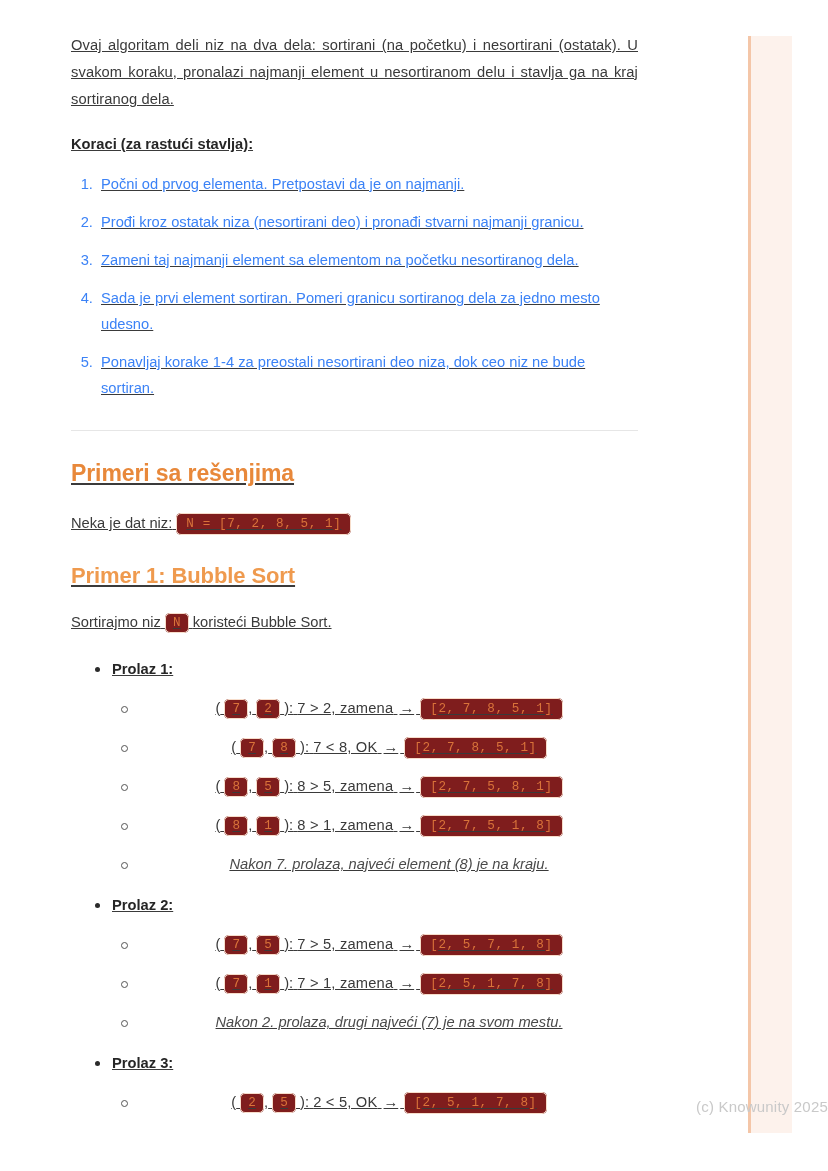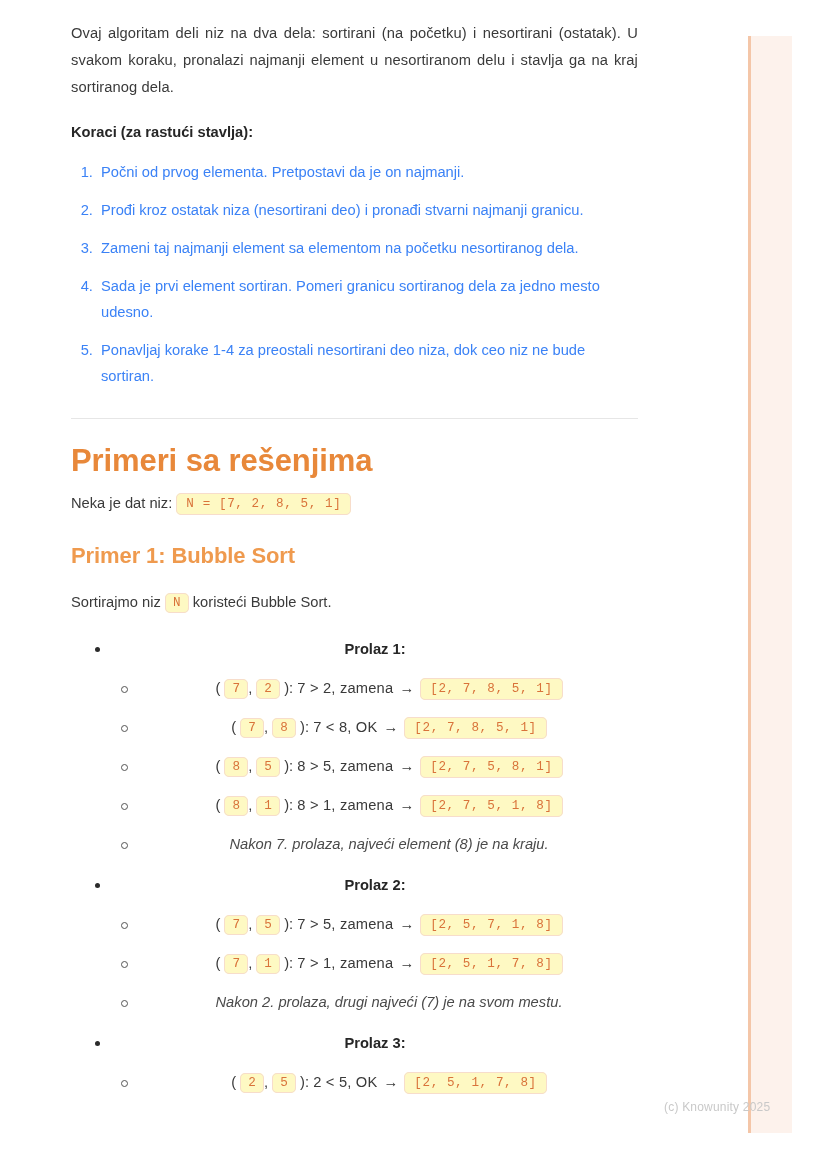--- a/index.html
+++ b/index.html
@@ -25,22 +25,23 @@
     width: 44px;
     height: 1097px;
     background: #fdf2ec;
     border-left: 3px solid #f4c6a8;
   }
 
   
   #content {
     position: absolute;
     left: 71px;
-    top: 20px;
+    top: 32px;
     width: 567px;
+    text-decoration: underline;
   }
 
   p.para {
     margin: 0 0 14px 0;
     font-size: 14.7px;
     line-height: 27px;
     text-align: justify;
     color: #3a3a3a;
     letter-spacing: 0.1px;
   }
@@ -68,22 +69,22 @@
   ol.steps > li:last-child { margin-bottom: 0; }
 
   hr.divider {
     border: none;
     border-top: 1px solid #e6e6e6;
     margin: 29px 0 28px 0;
     width: 567px;
   }
 
   h2.section-title {
-    margin: 0 0 14px 0;
-    font-size: 31px;
+    margin: 0 0 22px 0;
+    font-size: 23px;
     line-height: 28px;
     font-weight: bold;
     color: #e8883a;
     letter-spacing: -0.1px;
   }
 
   h3.sub-title {
     margin: 26px 0 20px 0;
     font-size: 22px;
     line-height: 24px;
@@ -95,21 +96,21 @@
   p.inline-row {
     margin: 0 0 0 0;
     font-size: 14.7px;
     line-height: 28px;
     color: #3a3a3a;
   }
 
   
   code.chip {
     font-family: "Liberation Mono", monospace;
-    background: #fef9c3;
+    background: #7f1d1d;
     color: #d9733a;
     border: 1px solid #f7ddcb;
     border-radius: 5px;
     padding: 3px 9px;
     font-size: 12.6px;
     letter-spacing: 0.6px;
     white-space: pre;
     vertical-align: 1px;
   }
   code.chip.tiny {
@@ -126,21 +127,20 @@
   ul.passes > li.pass { margin-bottom: 16px; position: relative; }
   ul.passes > li.pass:last-child { margin-bottom: 0; }
 
   .pass-label {
     font-size: 14.7px;
     line-height: 24px;
     font-weight: bold;
     color: #262626;
     position: relative;
     padding-left: 19px;
-    text-align: center;
   }
   .pass-label::before {
     content: "";
     position: absolute;
     left: 2px;
     top: 10px;
     width: 5px;
     height: 5px;
     border-radius: 50%;
     background: #2b2b2b;
@@ -176,23 +176,23 @@
     font-style: italic;
     color: #4a4a4a;
   }
 
   .cmp { letter-spacing: 0.2px; }
   .arrow { padding: 0 2px; }
 
   
   #footer-credit {
     position: absolute;
-    left: 664px;
+    left: 696px;
     top: 1101px;
-    font-size: 12px;
+    font-size: 15px;
     line-height: 12px;
     color: #c9c9c9;
     letter-spacing: 0.2px;
     white-space: nowrap;
     z-index: 5;
   }
 </style>
 </head>
 <body>
 

